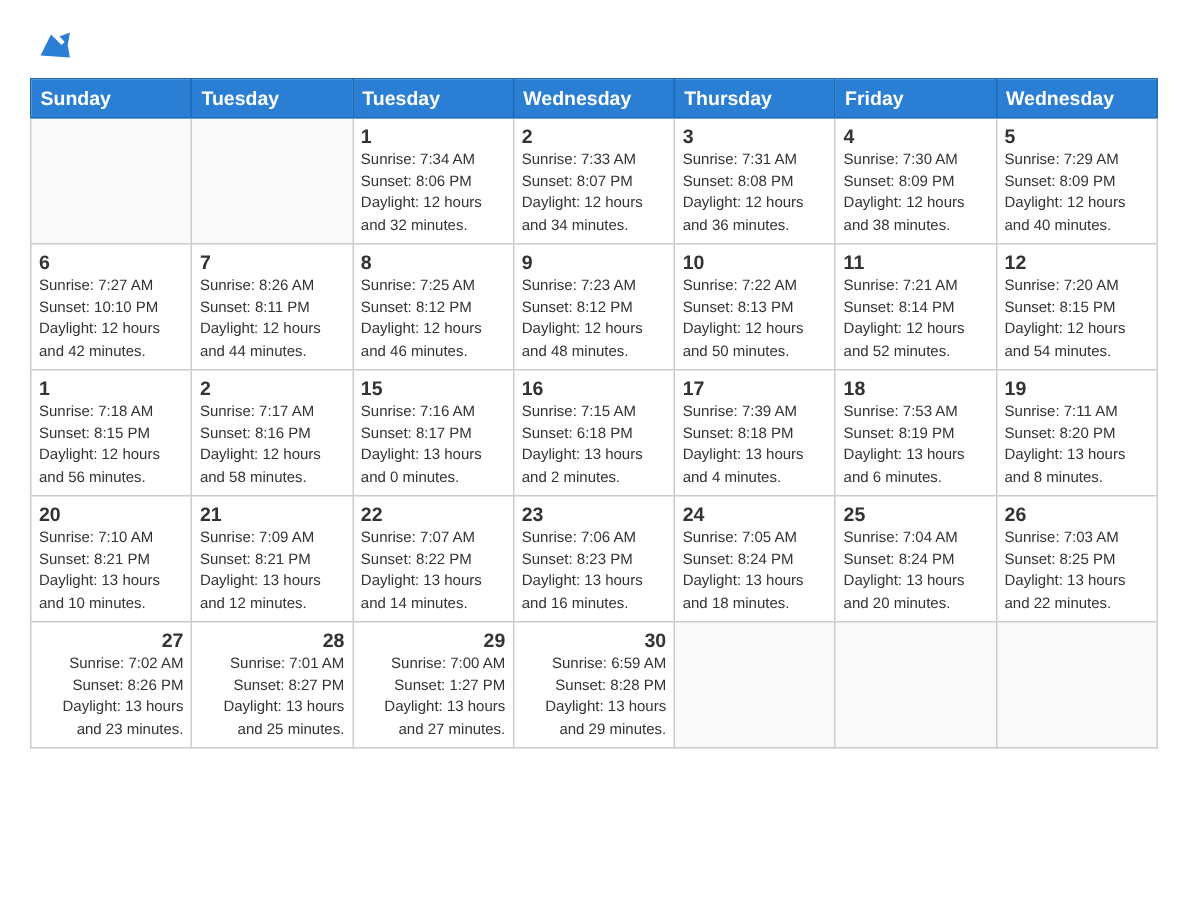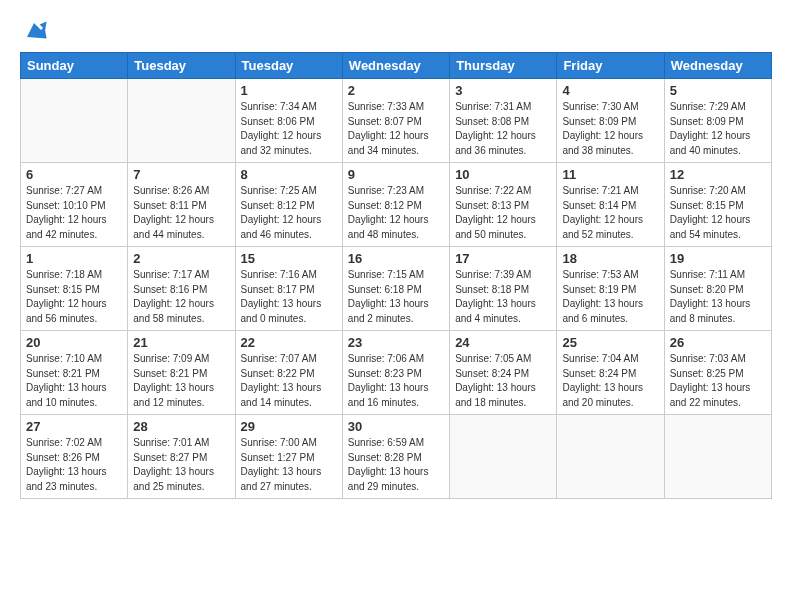--- a/index.html
+++ b/index.html
@@ -91,20 +91,21 @@
       display: block;
       margin-bottom: 2px;
     }
     .day-info {
       font-size: 10px;
       color: #333;
       line-height: 1.45;
     }
     .last-row td {
       height: 72px;
+      text-align: right;
     }
   </style>
 </head>
 <body>
 
 <div class="page">
   <div class="header">
     <div class="logo">
       <svg class="logo-icon" viewBox="0 0 40 40">
         <rect x="0" y="0" width="40" height="40" fill="white"></rect>

